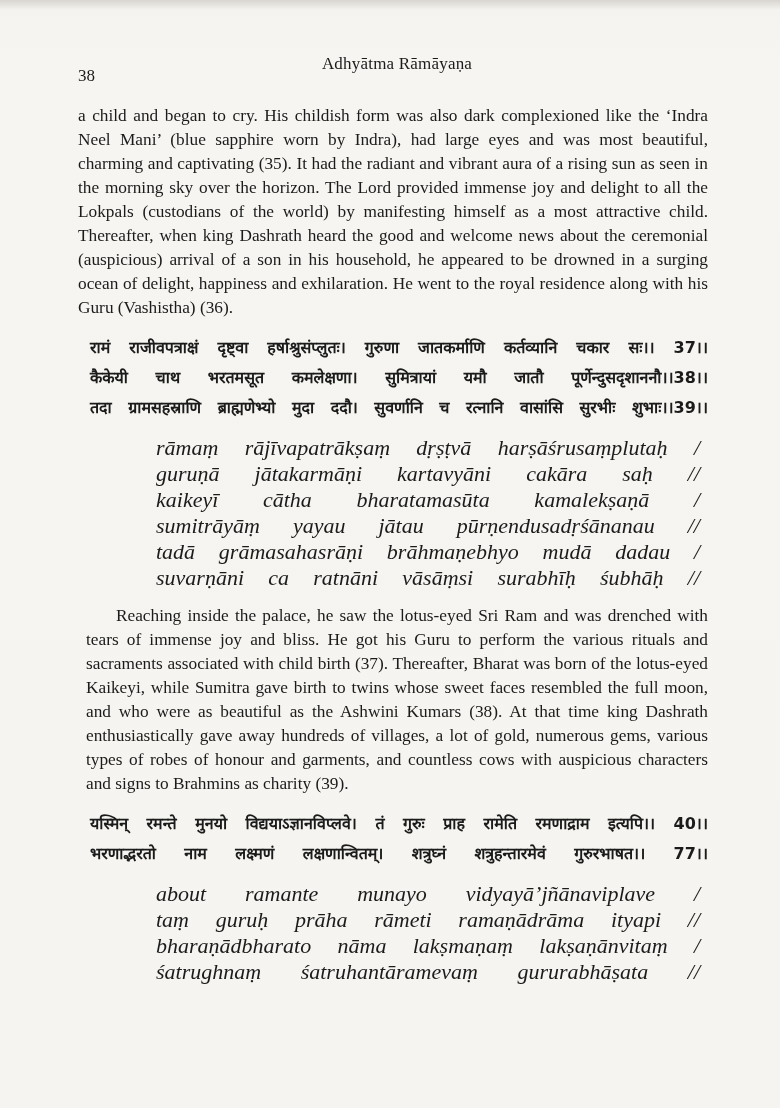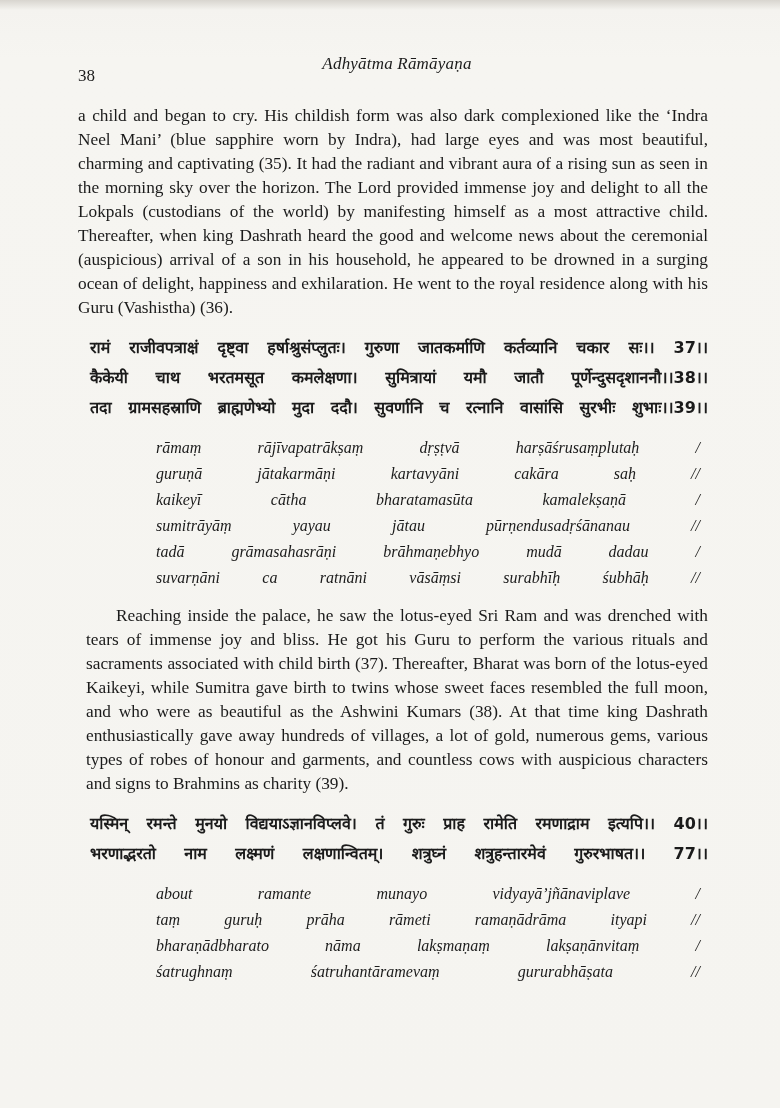--- a/index.html
+++ b/index.html
@@ -20,21 +20,20 @@
   .page-header{
     position:relative;
     height:24px;
     margin-bottom:26px;
     font-size:17px;
   }
   .page-number{position:absolute;left:0;top:12px;}
   .book-title{
     position:absolute;left:8px;right:0;top:0;
     text-align:center;
-    font-style:italic;
     letter-spacing:.2px;
   }
   .body-para{
     font-size:17.3px;
     line-height:24px;
     text-align:justify;
     margin:0 0 13px 0;
   }
   .first-line-indent{text-indent:30px;margin-left:8px;}
   .sanskrit-block{margin:3px 0 12px 12px;}
@@ -45,21 +44,21 @@
     line-height:30px;
     text-align:justify;
     text-align-last:justify;
     white-space:normal;
   }
   .translit-block{
     margin:0 8px 13px 78px;
   }
   .translit-line{
     font-style:italic;
-    font-size:16px;
+    font-size:22px;
     line-height:26px;
     text-align:justify;
     text-align-last:justify;
   }
 </style>
 </head>
 <body>
 
 <div class="page">
 

